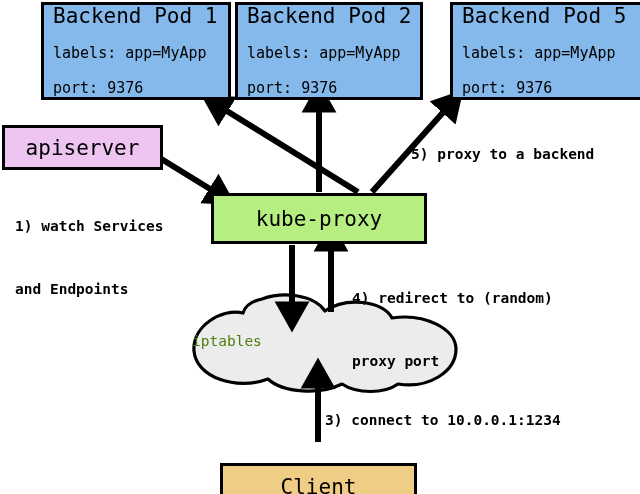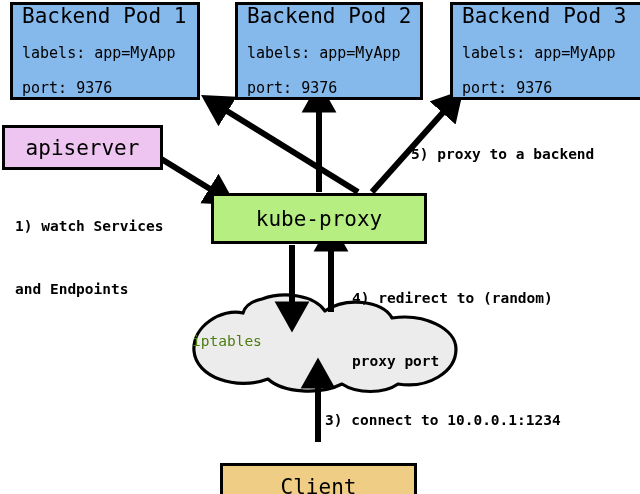--- a/index.html
+++ b/index.html
@@ -18,21 +18,21 @@
     border:3px solid #000000;
     display:flex;
     flex-direction:column;
     justify-content:center;
     font-family:"DejaVu Sans Mono","Liberation Mono",monospace;
     color:#000000;
   }
   .pod{background:#85b8eb;padding:4px 9px;gap:2px;}
   .pod-title{font-size:21px;line-height:26px;letter-spacing:0px;white-space:nowrap;}
   .pod-line{font-size:15px;line-height:22px;white-space:nowrap;margin-top:11px;}
-  #pod-1{left:10px;top:2px;width:190px;height:98px;}
+  #pod-1{left:41px;top:2px;width:190px;height:98px;}
   #pod-2{left:235px;top:2px;width:188px;height:98px;}
   #pod-3{left:450px;top:2px;width:193px;height:98px;}
 
   #apiserver{left:2px;top:113px;width:161px;height:45px;background:#edc5f0;
              align-items:center;justify-content:center;margin-top:12px;}
   #apiserver .lbl{font-size:21px;line-height:24px;}
 
   #kube-proxy{left:211px;top:193px;width:216px;height:51px;background:#b6ee82;
               align-items:center;justify-content:center;}
   #kube-proxy .lbl{font-size:21px;line-height:24px;}
@@ -108,21 +108,21 @@
     <div class="pod-line">port: 9376</div>
   </div>
 
   <div class="node pod" id="pod-2">
     <div class="pod-title">Backend Pod 2</div>
     <div class="pod-line">labels: app=MyApp</div>
     <div class="pod-line">port: 9376</div>
   </div>
 
   <div class="node pod" id="pod-3">
-    <div class="pod-title">Backend Pod 3</div>
+    <div class="pod-title">Backend Pod 5</div>
     <div class="pod-line">labels: app=MyApp</div>
     <div class="pod-line">port: 9376</div>
   </div>
 
   <div class="node" id="apiserver">
     <div class="lbl">apiserver</div>
   </div>
 
   <div class="node" id="kube-proxy">
     <div class="lbl">kube-proxy</div>

